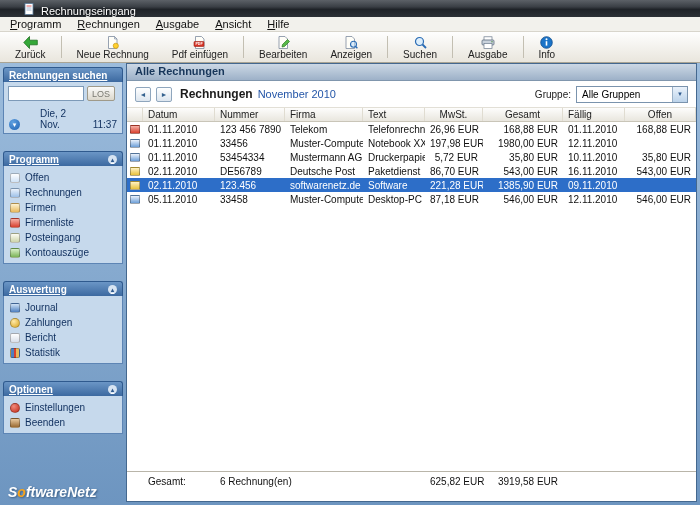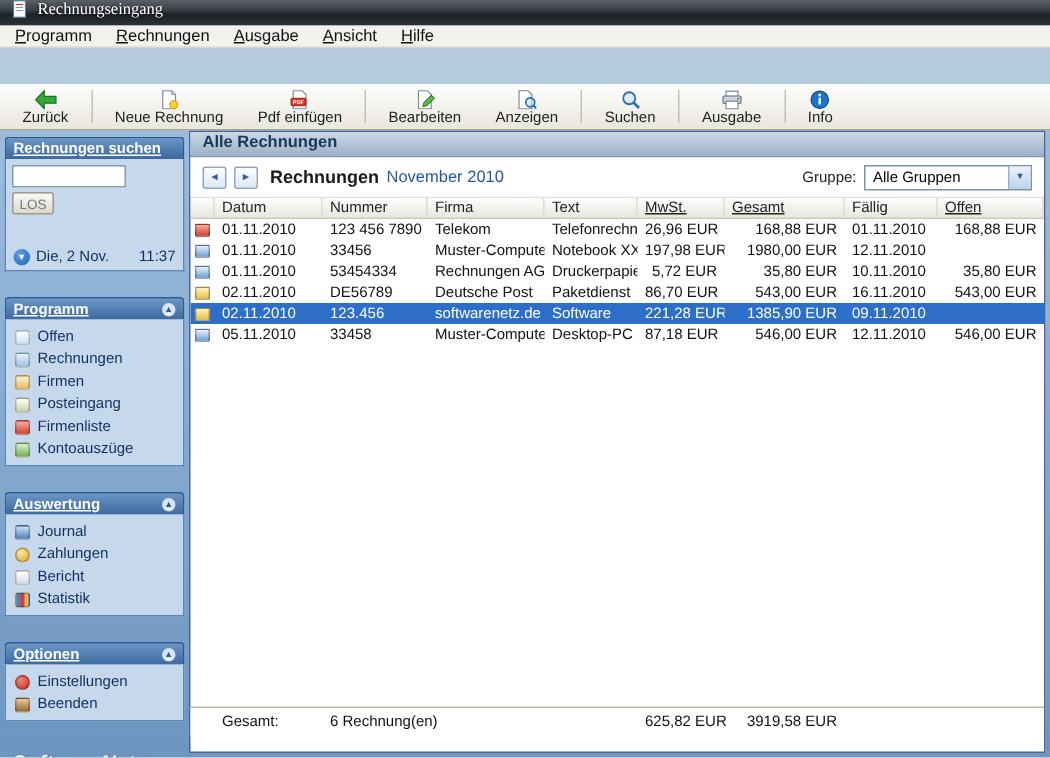--- a/index.html
+++ b/index.html
@@ -1,48 +1,48 @@
 <!DOCTYPE html>
 <html><head>
 <meta charset="utf-8">
 <style>
   * { margin:0; padding:0; box-sizing:border-box; }
   html,body { width:700px; height:505px; overflow:hidden; }
   body { font-family:"Liberation Sans","DejaVu Sans",sans-serif; font-size:11px; background:#b5cade; }
   .window { width:700px; height:505px; display:flex; flex-direction:column; --cols:16px 72px 70px 78px 62px 58px 80px 62px 1fr; }
 
   
-  .titlebar { flex:0 0 17px; background:linear-gradient(180deg,#5c6167 0%,#3a3f45 40%,#1f2328 55%,#2c3136 100%); display:flex; align-items:flex-start; gap:5px; padding:0 8px; color:#fff; font-size:11px; text-shadow:0 1px 2px #000;font-family:Liberation Serif, serif; }
+  .titlebar { flex:0 0 17px; background:linear-gradient(180deg,#5c6167 0%,#3a3f45 40%,#1f2328 55%,#2c3136 100%); display:flex; align-items:flex-end; gap:5px; padding:0 24px; color:#fff; font-size:11px; text-shadow:0 1px 2px #000; }
 
   
   .menubar { flex:0 0 15px; background:#f2f1ec; border-bottom:1px solid #d8d5cc; display:flex; align-items:center; padding:0 2px; }
   .menu-item { display:inline-block; padding:0 8px; font-size:11px; color:#111; cursor:default; }
   .menu-item::first-letter { text-decoration:underline; }
 
   
-  .toolbar { flex:0 0 31px; background:linear-gradient(180deg,#fefefe,#e9e6dd); border-bottom:1px solid #a9a494; display:flex; align-items:stretch; padding:1px 4px; gap:1px;margin-top:24px; }
+  .toolbar { flex:0 0 31px; background:linear-gradient(180deg,#fefefe,#e9e6dd); border-bottom:1px solid #a9a494; display:flex; align-items:stretch; padding:1px 4px; gap:1px; }
   .tb-btn { display:flex; flex-direction:column; align-items:center; justify-content:center; padding:1px 10px 0; font-size:10px; color:#222; background:transparent; border:1px solid transparent; border-radius:3px; font-family:inherit; }
   .tb-btn svg { display:block; }
   .tb-sep { width:1px; background:#c3bfb2; margin:3px 3px; }
 
   
   .body { flex:1; min-height:0; display:flex; gap:3px; padding:0 3px 3px 3px; background:linear-gradient(180deg,#9cbcdc,#6d95c0); }
 
   
   .sidebar { width:120px; flex:0 0 120px; padding-top:4px; display:flex; flex-direction:column; }
   .side-block { margin-bottom:17px; }
   .side-header { background:linear-gradient(180deg,#6b96c6,#3c69a0); border:1px solid #2f5a8e; border-bottom:none; border-radius:3px 3px 0 0; color:#fff; font-weight:bold; font-size:10px; height:15px; display:flex; align-items:center; justify-content:space-between; padding:0 5px;text-decoration:underline; }
   .collapse-btn { width:9px; height:9px; border-radius:50%; background:#d7e4f2; color:#2f5a8e; font-size:7px; line-height:9px; text-align:center; }
   .side-panel { background:#c6d9ec; border:1px solid #5d85b5; border-top:none; padding:4px 4px 3px; }
   .side-item { display:flex; align-items:center; gap:5px; height:15px; font-size:10px; color:#0f2f5e; padding-left:2px; cursor:default; white-space:nowrap; }
   .mini-icon { width:10px; height:10px; border-radius:2px; flex:0 0 10px; border:1px solid rgba(0,0,0,.25); }
-  .search-row { display:flex; gap:3px; margin-bottom:22px;flex-direction:column; }
+  .search-row { display:flex; gap:3px; margin-bottom:6px; }
   .search-input { width:76px; height:15px; border:1px solid #7d9ab8; font-size:10px; padding:0 2px; font-family:inherit; }
   .los-btn { width:28px; height:15px; font-size:9px; color:#7a7a72; background:linear-gradient(#fbfbfa,#dcd8cc); border:1px solid #9f9a8a; border-radius:2px; font-family:inherit; }
-  .date-row { display:flex; align-items:flex-end; gap:4px; font-size:10px; color:#0f2f5e; padding:1px 1px 0; }
+  .date-row { display:flex; align-items:flex-end; gap:20px; font-size:10px; color:#0f2f5e; padding:1px 1px 0; }
   .time { margin-left:auto; }
   .cal-icon { width:11px; height:11px; border-radius:50%; background:radial-gradient(circle at 35% 30%,#5fa0e0,#1f62b2); color:#fff; font-size:7px; line-height:11px; text-align:center; flex:0 0 11px; }
   .logo { margin-top:auto; font-style:italic; font-weight:bold; font-size:14px; color:#fff; text-shadow:1px 1px 2px #3a5d84; padding:2px 2px 2px 5px; }
   .logo-o { color:#f5a31d; }
 
   
   [data-icon="open-invoices-icon"] { background:linear-gradient(#ffffff,#cfe2f6); }
   [data-icon="invoices-icon"] { background:linear-gradient(#eaf2fc,#9dc0e8); }
   [data-icon="companies-icon"] { background:linear-gradient(#fef3d2,#e7b95c); }
   [data-icon="company-list-icon"] { background:linear-gradient(#f6b0a6,#d8402e); }
@@ -66,21 +66,21 @@
   .sub-title { font-weight:bold; font-size:12px; color:#1a1a1a; margin-left:3px; }
   .period-link { color:#2456a8; font-size:11px; text-decoration:none; cursor:pointer; }
   .group-label { margin-left:auto; font-size:10px; color:#222; }
   .group-select { width:112px; height:17px; border:1px solid #7a93ad; background:#fff; display:flex; align-items:center; font-size:10px; padding-left:5px; cursor:default; }
   .dd-arrow { margin-left:auto; width:15px; align-self:stretch; background:linear-gradient(#eaf2fb,#bcd3ea); border-left:1px solid #9ab0c6; color:#2f5a8e; font-size:6px; display:flex; align-items:center; justify-content:center; }
 
   
   .table-wrap { flex:1; min-height:0; display:flex; flex-direction:column; overflow:hidden; }
   .thead { flex:0 0 15px; display:grid; grid-template-columns:var(--cols); background:linear-gradient(180deg,#fdfdfc,#e9e6de); border-top:1px solid #e2dfd6; border-bottom:1px solid #c9c5b8; font-size:10px; color:#222; }
   .hcell { padding:1px 5px 0; border-right:1px solid #e0dcd1; white-space:nowrap; overflow:hidden; }
-  .hcell.right { text-align:left;text-decoration:underline; }
+  .hcell.right { text-align:center; }
   .tbody { flex:1; }
   .trow { display:grid; grid-template-columns:var(--cols); height:14px; align-items:center; font-size:10px; color:#111; cursor:default; }
   .trow.selected { background:#2d6ec8; color:#fff; }
   .tcell { padding:0 5px; white-space:nowrap; overflow:hidden; }
   .tcell.right { text-align:right; }
   .icon-cell { padding:0; display:flex; align-items:center; justify-content:center; }
   .row-icon { width:10px; height:9px; border-radius:1px; border:1px solid rgba(0,0,0,.3); }
   .tfoot { flex:0 0 20px; display:grid; grid-template-columns:var(--cols); align-items:center; border-top:1px solid #b9b5a9; font-size:10px; color:#111; background:#fff; }
   .tfoot span { padding:0 5px; white-space:nowrap; }
   .fc2 { grid-column:2; }
@@ -216,26 +216,26 @@
               </div>
               <div class="side-item">
                 <span class="mini-icon" data-icon="invoices-icon"></span>
                 <span>Rechnungen</span>
               </div>
               <div class="side-item">
                 <span class="mini-icon" data-icon="companies-icon"></span>
                 <span>Firmen</span>
               </div>
               <div class="side-item">
+                <span class="mini-icon" data-icon="company-list-icon"></span>
+                <span>Firmenliste</span>
+              </div>
+              <div class="side-item">
                 <span class="mini-icon" data-icon="inbox-icon"></span>
                 <span>Posteingang</span>
-              </div>
-              <div class="side-item">
-                <span class="mini-icon" data-icon="company-list-icon"></span>
-                <span>Firmenliste</span>
               </div>
               <div class="side-item">
                 <span class="mini-icon" data-icon="bank-statement-icon"></span>
                 <span>Kontoauszüge</span>
               </div>
             </div>
           </div>
           <div class="side-block">
             <div class="side-header">
               <span>Auswertung</span>
@@ -331,21 +331,21 @@
               <div class="tcell right">1980,00 EUR</div>
               <div class="tcell">12.11.2010</div>
               <div class="tcell right"></div>
             </div>
             <div class="trow">
               <div class="tcell icon-cell">
                 <span class="row-icon" data-icon="invoice-blue-icon"></span>
               </div>
               <div class="tcell">01.11.2010</div>
               <div class="tcell">53454334</div>
-              <div class="tcell">Rechnungen AG</div>
+              <div class="tcell">Mustermann AG</div>
               <div class="tcell">Druckerpapier</div>
               <div class="tcell right">5,72 EUR</div>
               <div class="tcell right">35,80 EUR</div>
               <div class="tcell">10.11.2010</div>
               <div class="tcell right">35,80 EUR</div>
             </div>
             <div class="trow">
               <div class="tcell icon-cell">
                 <span class="row-icon" data-icon="invoice-yellow-icon"></span>
               </div>

